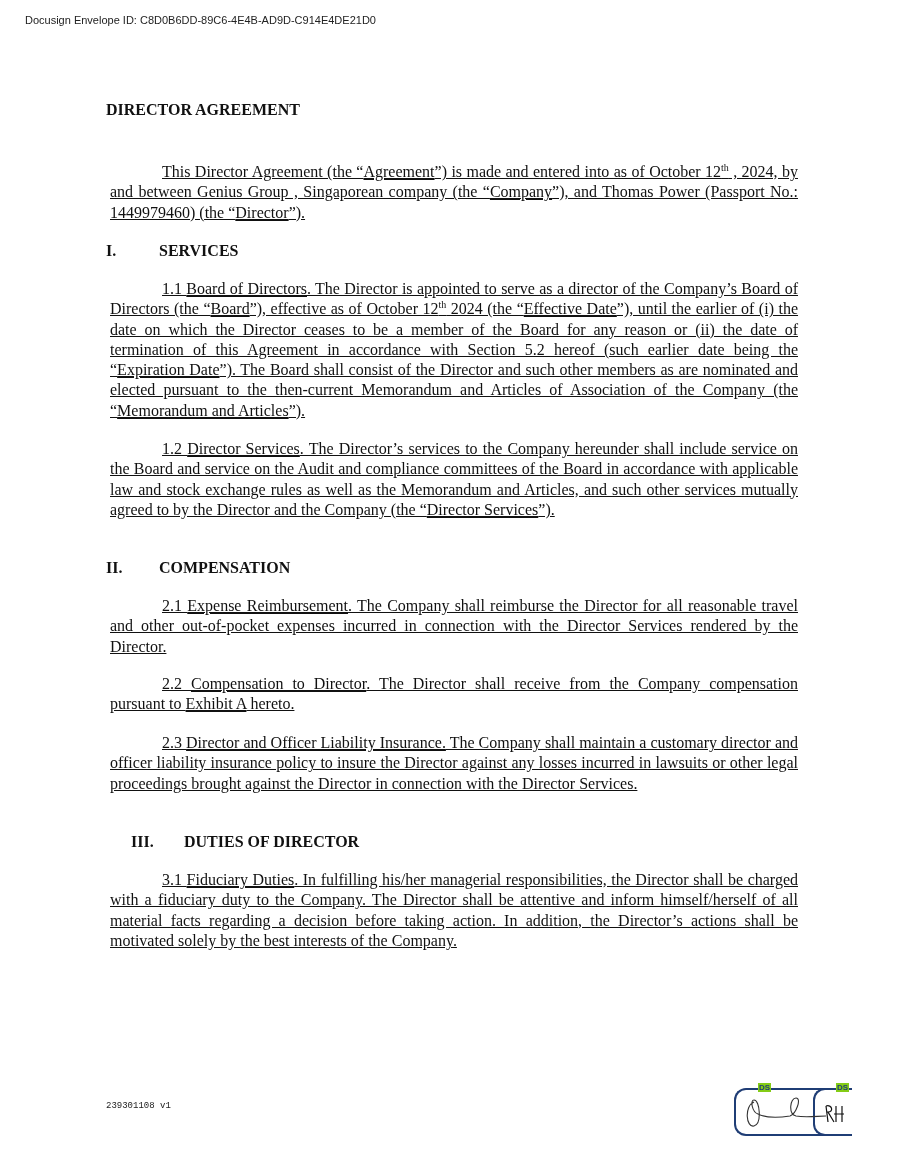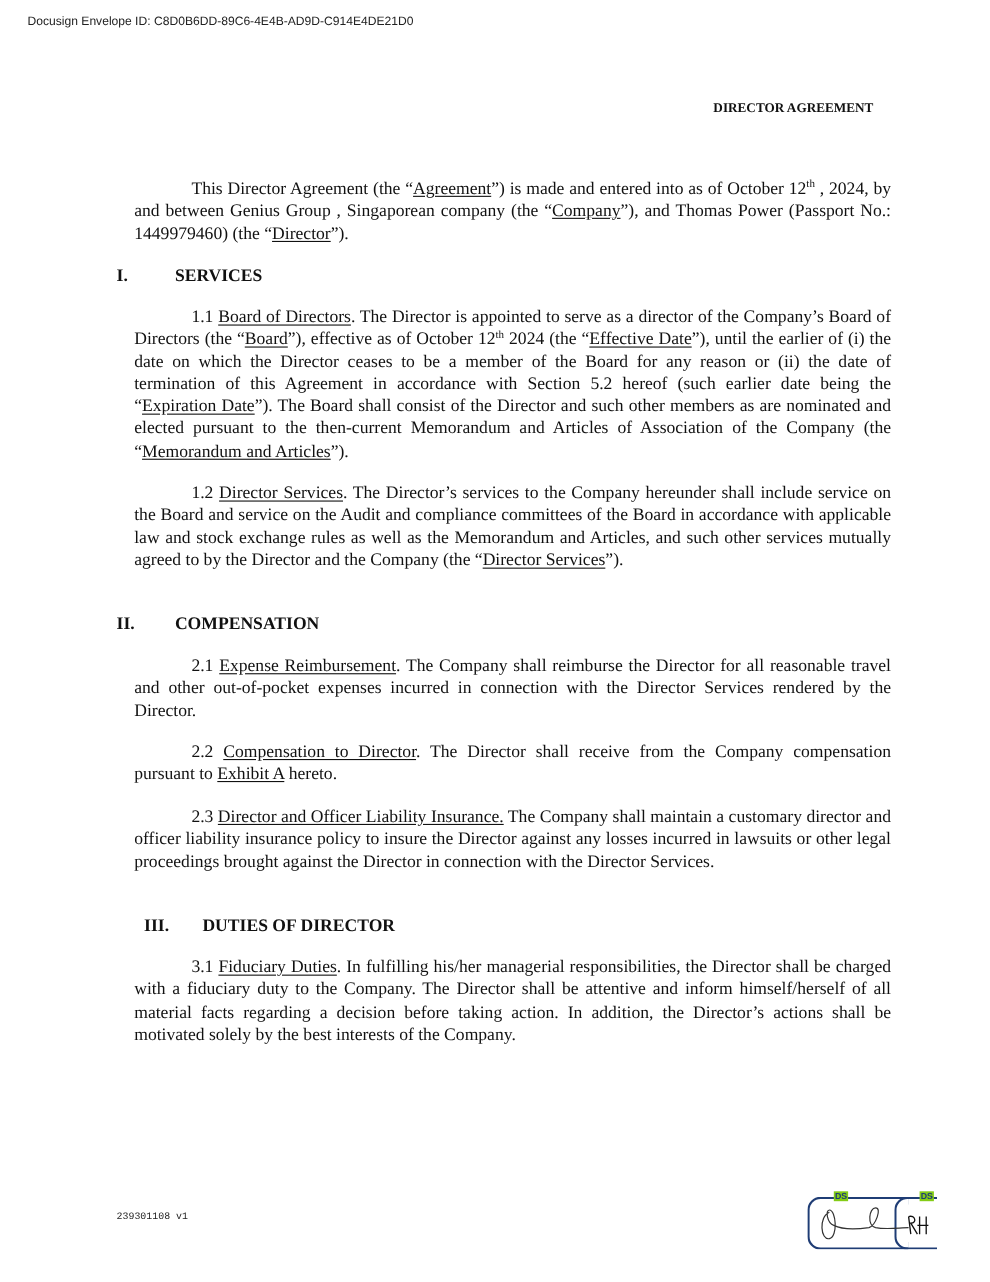--- a/index.html
+++ b/index.html
@@ -1,20 +1,20 @@
 <!DOCTYPE html>
 <html><head>
 <meta charset="utf-8">
 <style>
   html, body { margin: 0; padding: 0; background: #ffffff; }
   body { width: 900px; height: 1165px; position: relative; overflow: hidden; color: #111; }
   .envelope { position: absolute; left: 25px; top: 14px; font-family: "Liberation Sans", sans-serif; font-size: 11px; color: #222; }
   .page { position: absolute; left: 106px; top: 0; width: 688px; font-family: "Liberation Serif", serif; font-size: 16px; line-height: 20.3px; }
-  .title { position: absolute; top: 88px; left: 0; width: 688px; text-align: right; font-weight: bold; font-size: 12px; }
-  .para { position: absolute; left: 16px; width: 688px; text-align: justify; text-align-last: left; }
+  .title { position: absolute; top: 100px; left: 0; width: 688px; text-align: left; font-weight: bold; font-size: 16px; }
+  .para { position: absolute; left: 4px; width: 688px; text-align: justify; text-align-last: left; text-decoration: underline; }
   .indent { text-indent: 52px; }
   .heading { position: absolute; left: 0; font-weight: bold; }
   .heading .num { display: inline-block; width: 53px; }
   u { text-decoration: underline; text-underline-offset: 2px; }
   sup { font-size: 10px; line-height: 0; vertical-align: 6px; }
   .footer-id { position: absolute; left: 106px; top: 1101px; font-family: Liberation Mono, monospace; font-size: 9px; color: #222; }
   .sig { position: absolute; border: 2px solid #1f3d75; border-right: none; border-radius: 12px 0 0 12px; }
   .sig-label { position: absolute; font-family: "Liberation Sans", sans-serif; font-size: 8px; font-weight: bold; color: #1f3d75; background: #84cc16; padding: 0 1px; }
 </style>
 </head>

